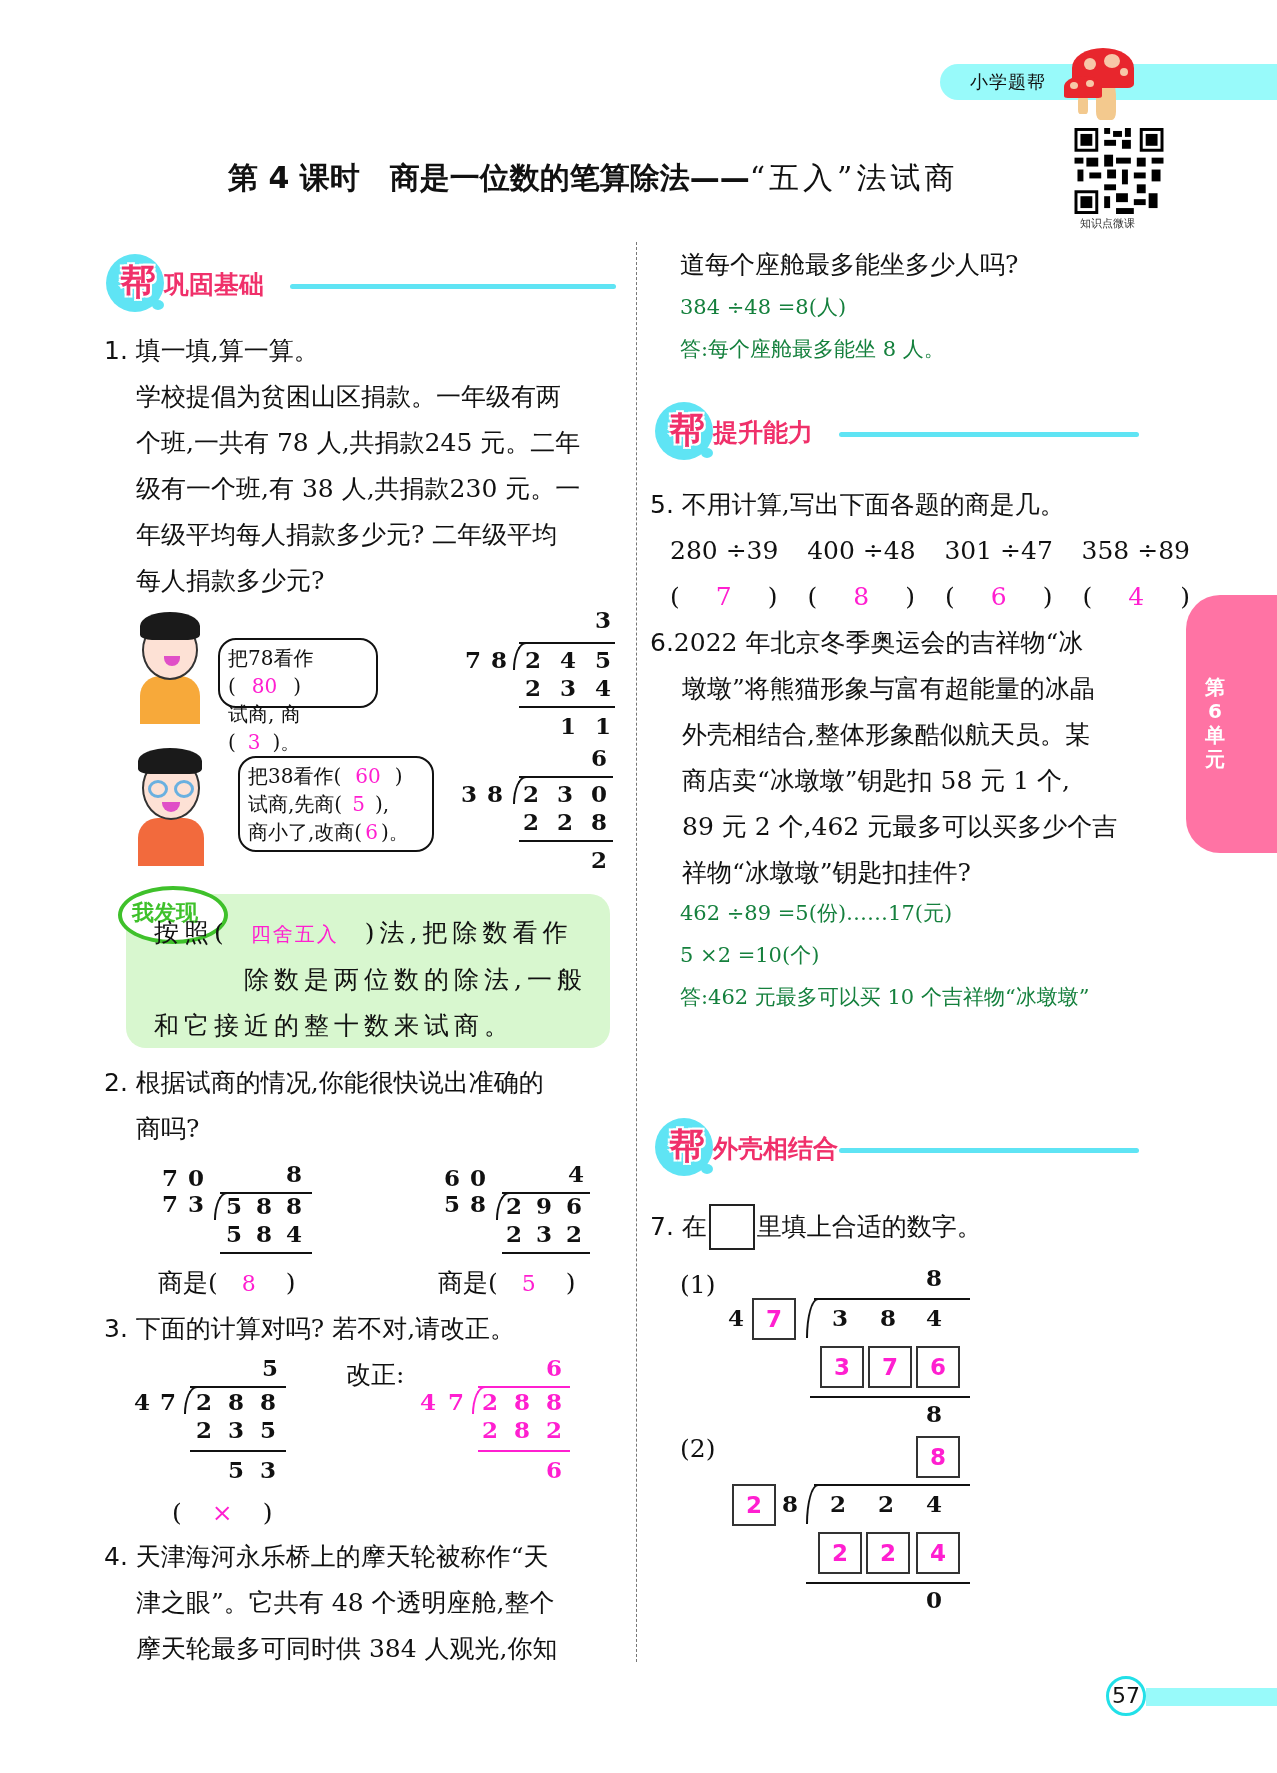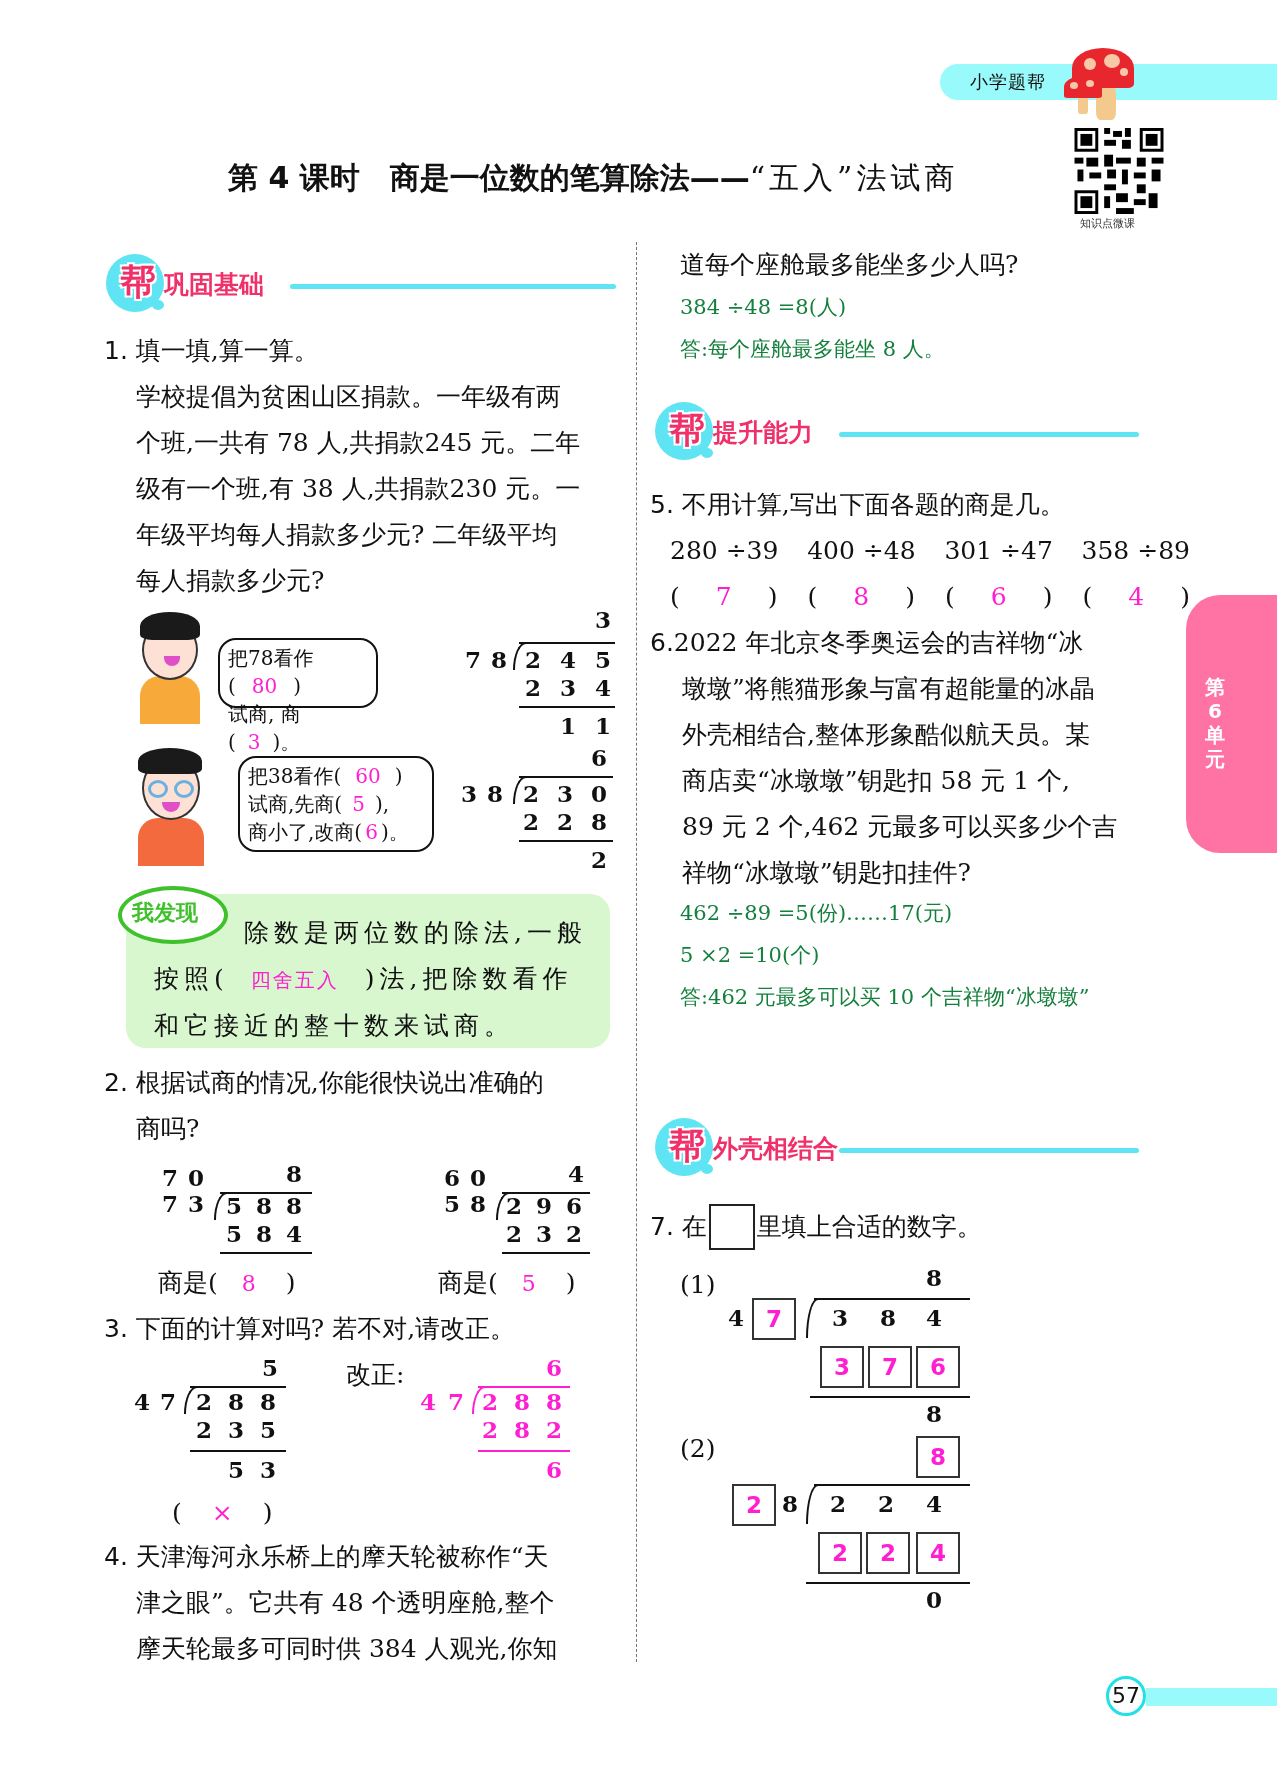--- a/index.html
+++ b/index.html
@@ -195,22 +195,22 @@
   <div class="digit" style="left:102px;top:64px;">2</div>
   <div class="digit" style="left:136px;top:64px;">8</div>
   <div class="hline" style="left:64px;top:96px;width:94px;"></div>
   <div class="digit" style="left:136px;top:102px;">2</div>
 </div>
 
 <div class="abs found-box"></div>
 <div class="abs found-badge"></div>
 <div class="abs found-badge-text">我发现</div>
 <div class="abs found-text">
+  <div><span>按照(</span><span class="mag" style="font-size:20px;padding:0 26px 0 22px;letter-spacing:2px;">四舍五入</span><span>)法,把除数看作</span></div>
   <div style="padding-left:90px;">除数是两位数的除法,一般</div>
-  <div><span>按照(</span><span class="mag" style="font-size:20px;padding:0 26px 0 22px;letter-spacing:2px;">四舍五入</span><span>)法,把除数看作</span></div>
   <div>和它接近的整十数来试商。</div>
 </div>
 
 <div class="abs q" style="left:104px;top:1060px;width:540px;">
   <div><span class="qnum">2.</span> <span>根据试商的情况,你能很快说出准确的</span></div>
   <div class="indent">商吗?</div>
 </div>
 
 <div class="abs" style="left:158px;top:1160px;width:160px;height:140px;">
   <div class="digit" style="left:4px;top:4px;">7</div>

